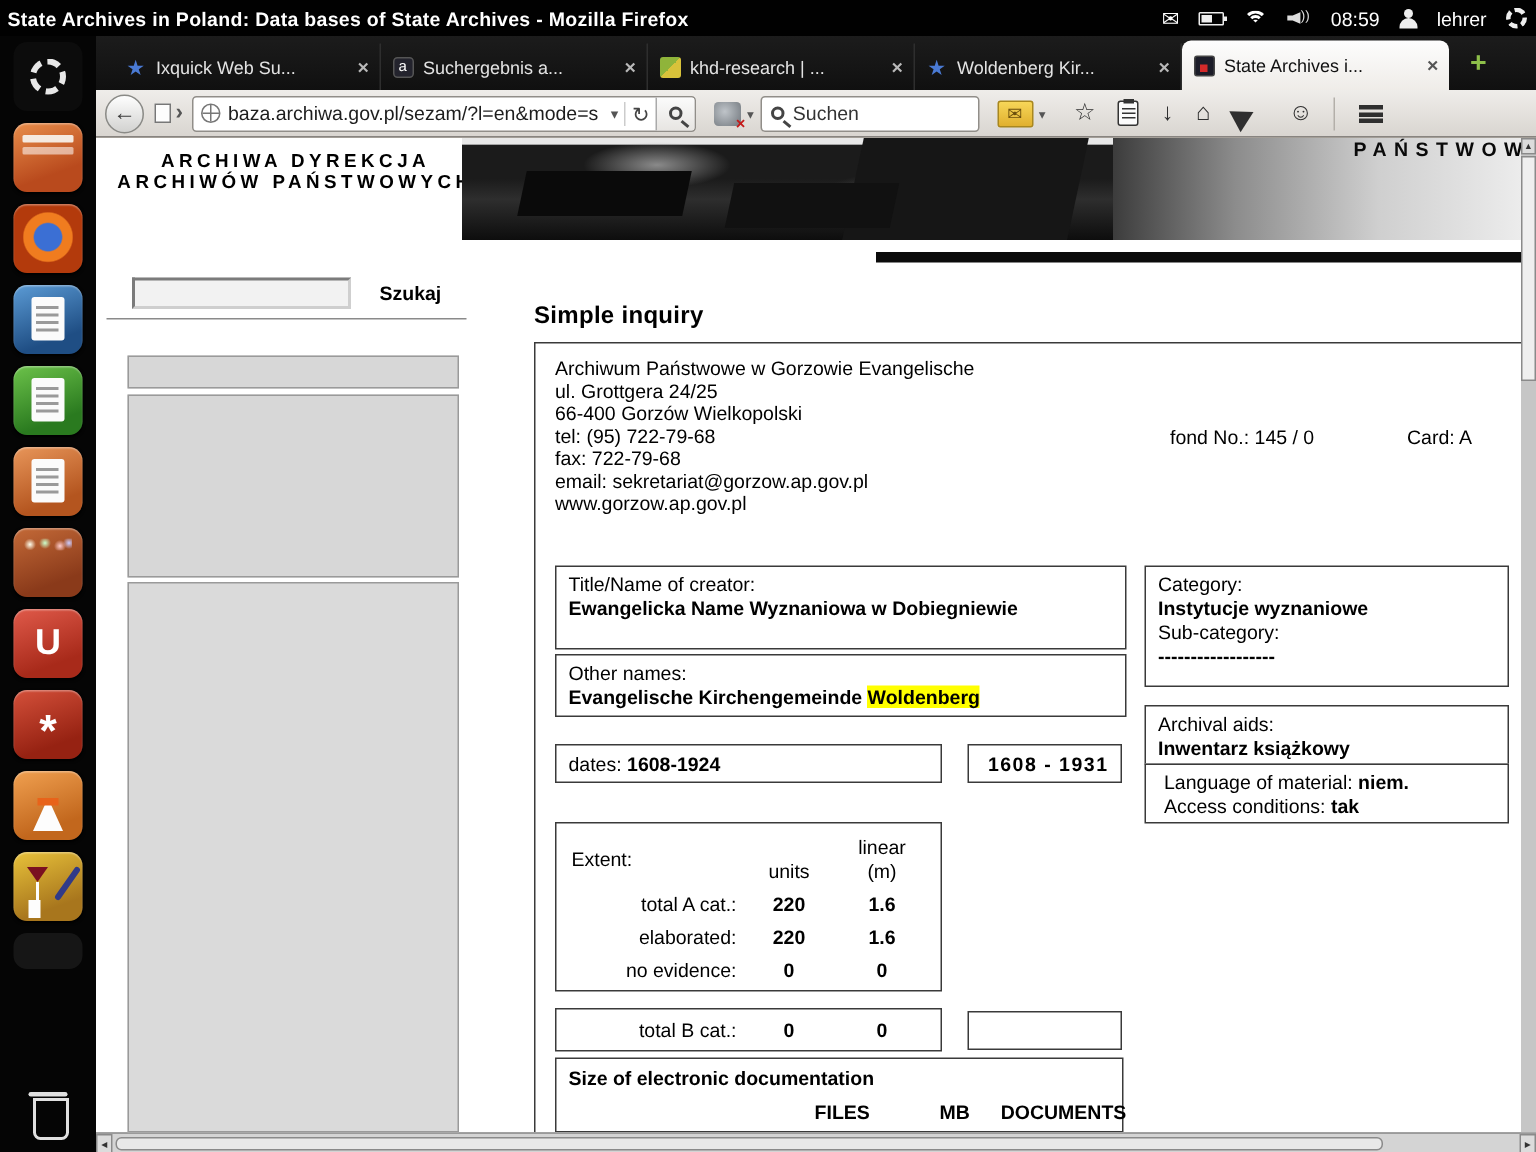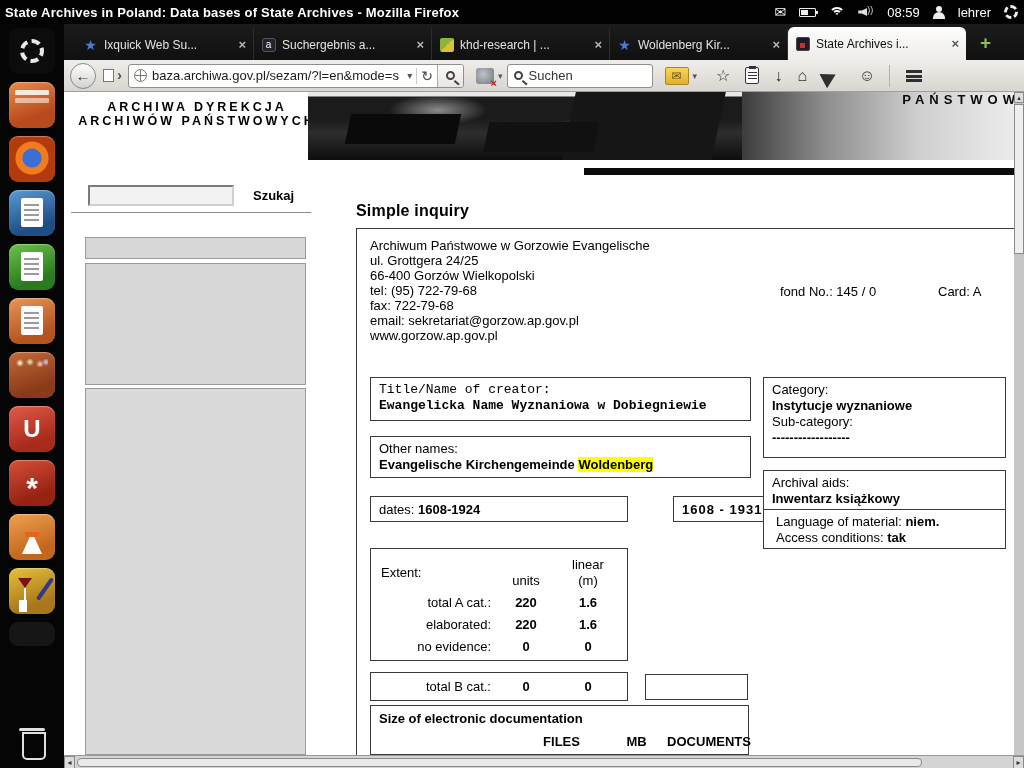--- a/index.html
+++ b/index.html
@@ -174,26 +174,26 @@
 
   #heading { position:absolute; left:292px; top:110px; font-size:16px; font-weight:bold; letter-spacing:.2px; }
   #outerbox { position:absolute; left:292px; top:136px; width:716px; height:527px;
     border:1px solid #3a3a3a; border-bottom:none; }
 
   #address { position:absolute; left:306px; top:146px; line-height:15px; }
   #fond { position:absolute; left:716px; top:192px; }
   #card { position:absolute; left:874px; top:192px; }
 
   .fieldbox { position:absolute; border:1px solid #3a3a3a; background:#fff; padding:4px 8px; line-height:16px; }
-  #creatorbox { left:306px; top:285px; width:381px; height:44px;font-family:Liberation Mono, monospace; }
+  #creatorbox { left:306px; top:285px; width:381px; height:56px; }
   #othernames { left:306px; top:344px; width:381px; height:42px; }
   .hl { background:#ffff00; }
   #categorybox { left:699px; top:285px; width:243px; height:81px; }
   #datesbox { left:306px; top:404px; width:258px; height:26px; padding-top:5px; }
-  #rangebox { left:581px; top:404px; width:103px; height:26px; text-align:left; font-weight:bold; padding-top:5px; letter-spacing:1px;margin-left:28px; }
+  #rangebox { left:581px; top:404px; width:103px; height:26px; text-align:right; font-weight:bold; padding-top:5px; letter-spacing:1px; }
   #aidsbox { left:699px; top:378px; width:243px; height:40px; }
   #langbox { left:699px; top:417px; width:243px; height:40px;padding-left:12px; }
 
   #extentbox { left:306px; top:456px; width:258px; height:113px; padding:8px 6px; }
   .egrid { display:grid; grid-template-columns:118px 62px 62px; row-gap:6px; align-items:end; }
   .egrid .lab { text-align:right; padding-right:4px; }
   .egrid .lab.first { text-align:left; padding-left:4px; align-self:center; }
   .egrid .val { text-align:center; font-weight:bold; }
   .egrid .hdr { text-align:center; font-weight:normal; }
   #totalbbox { left:306px; top:580px; width:258px; height:29px; padding:6px 6px; }

